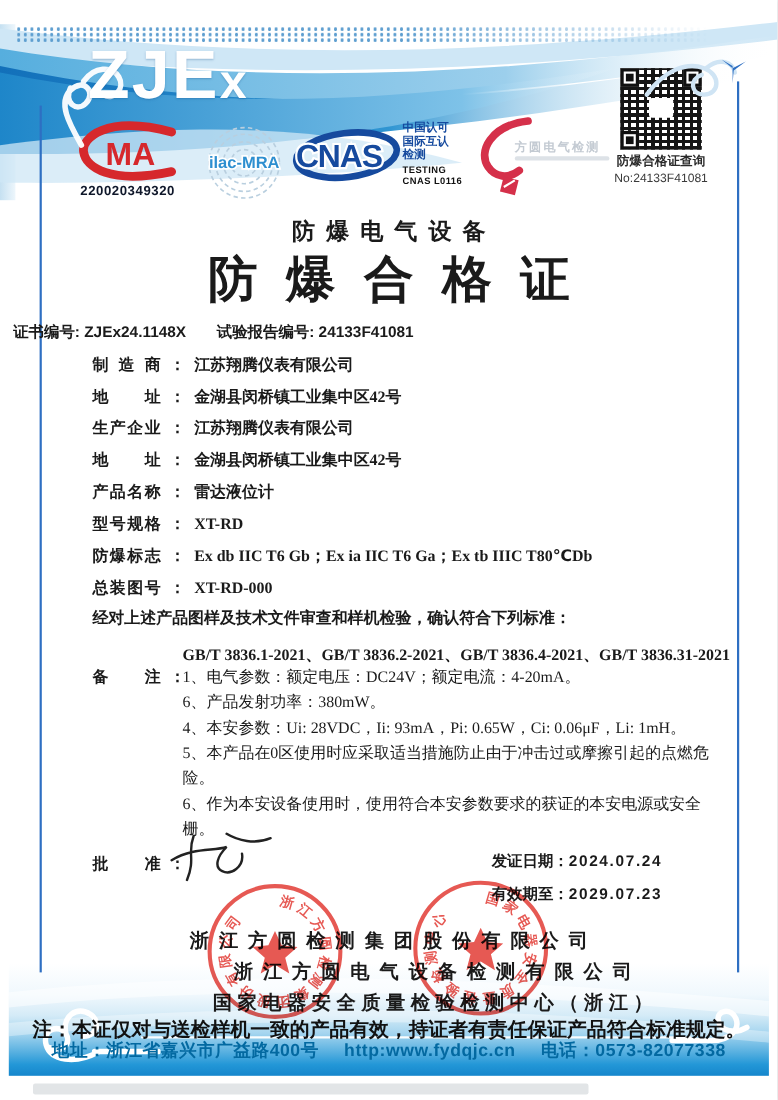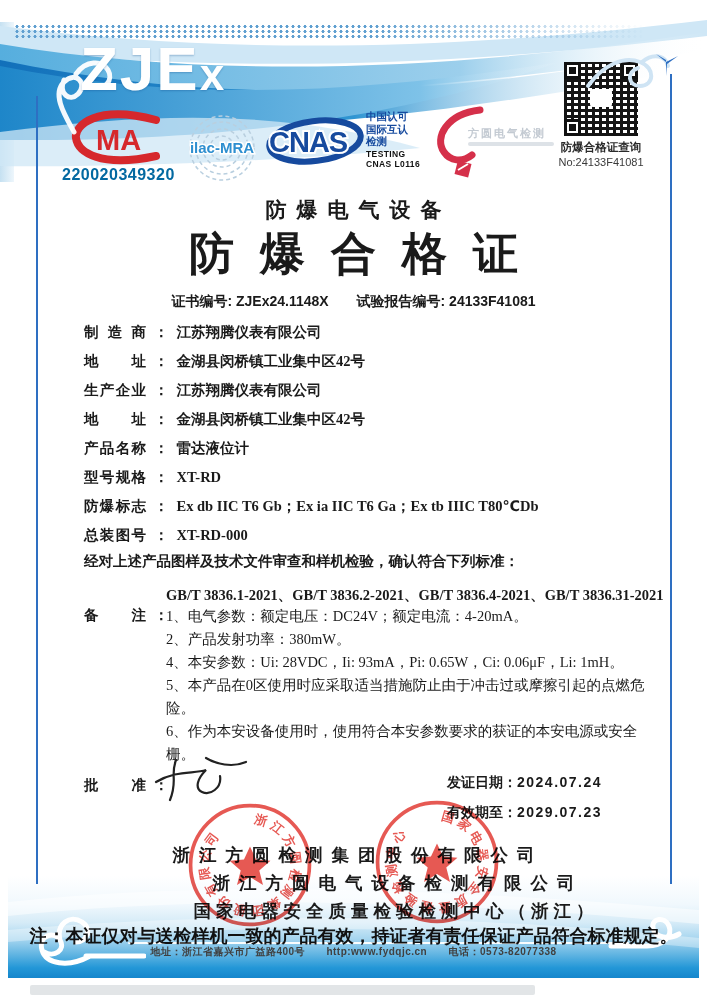--- a/index.html
+++ b/index.html
@@ -26,21 +26,21 @@
     text-shadow:0 1px 2px rgba(20,80,140,.35);}
   .brand .sub{font-size:44px;}
   .border-line{position:absolute;width:2px;background:#2e6fc2;z-index:2;}
   .bl-left{left:36px;top:96px;height:788px;}
   .bl-right{left:670px;top:74px;height:810px;}
   .corner{position:absolute;z-index:3;}
 
   
   .logo{position:absolute;z-index:2;}
   .cma-number{position:absolute;left:62px;top:166px;width:108px;text-align:center;
-    color:#0369a1;font-weight:bold;font-size:16px;letter-spacing:.5px;z-index:2;}
+    color:#0f172a;font-weight:bold;font-size:12px;letter-spacing:.5px;z-index:2;}
   .cnas-cn{position:absolute;left:366px;top:110px;z-index:2;color:#164a9e;
     font-size:10.5px;line-height:12.5px;font-weight:600;}
   .cnas-en{position:absolute;left:366px;top:149px;z-index:2;color:#111;
     font-size:8.5px;line-height:10px;font-weight:bold;letter-spacing:.4px;}
   .fy-cn{position:absolute;left:468px;top:126px;z-index:2;color:#c3cad2;
     font-size:11px;letter-spacing:2px;font-weight:600;}
   .fy-en-bar{position:absolute;left:468px;top:142px;width:86px;height:4px;
     background:#dde2e7;z-index:2;border-radius:2px;}
   .qr-wrap{position:absolute;left:552px;top:62px;width:98px;z-index:2;}
   .qr-box{position:relative;width:74px;height:74px;margin:0 auto;
@@ -52,21 +52,21 @@
   .fp.tl{left:0;top:0}.fp.tr{right:0;top:0}.fp.bl{left:0;bottom:0}
   .qr-blob{position:absolute;left:26px;top:27px;width:22px;height:18px;background:#fff;border-radius:3px;}
   .qr-cap{margin-top:4px;text-align:center;font-size:11.5px;font-weight:600;color:#2a2a2a;line-height:15px;}
   .qr-num{text-align:center;font-size:11px;color:#3a3a3a;line-height:14px;}
 
   
   .subtitle{position:absolute;top:196px;left:0;width:100%;text-align:center;z-index:2;
     font-size:21px;font-weight:bold;letter-spacing:10px;text-indent:10px;}
   .main-title{position:absolute;top:224px;left:0;width:100%;text-align:center;z-index:2;
     font-size:45px;font-weight:bold;letter-spacing:26px;text-indent:26px;}
-  .cert-line{position:absolute;top:293px;left:0;width:100%;text-align:center;z-index:2;
+  .cert-line{position:absolute;top:293px;left:0;width:100%;z-index:2;
     font-size:14px;font-weight:bold;}
   .cert-line span{margin:0 12px;}
 
   
   .field-row{position:absolute;left:84px;z-index:2;font-size:14.5px;line-height:20px;white-space:nowrap;}
   .f-label{display:inline-block;width:62px;text-align:justify;text-align-last:justify;
     font-weight:bold;vertical-align:top;}
   .f-colon{display:inline-block;margin:0 8px 0 8px;font-weight:bold;}
   .f-value{font-weight:600;font-family:"Liberation Serif","DejaVu Sans",serif;}
   .statement{position:absolute;left:84px;top:552px;z-index:2;font-size:14.5px;font-weight:bold;}
@@ -92,21 +92,21 @@
   .stamp{position:absolute;z-index:5;mix-blend-mode:multiply;opacity:.85;}
   .note-line{position:absolute;left:0;top:924px;width:100%;text-align:center;z-index:4;
     font-size:18px;font-weight:bold;color:#111;}
 
   
   .footer-band{position:absolute;left:8px;right:8px;top:876px;height:102px;z-index:1;
     background:linear-gradient(180deg,#ffffff 0%,#f0f8fd 28%,#d5ebf7 46%,#a5d5ef 62%,#5cb2e1 78%,#2397d7 90%,#1586cc 100%);}
   .footer-hline{position:absolute;left:120px;right:70px;top:66px;height:2px;z-index:2;
     background:rgba(255,255,255,.95);border-radius:2px;}
   .footer-address{position:absolute;left:0;top:69px;width:100%;text-align:center;z-index:3;
-    color:#404040;font-size:10px;font-weight:600;letter-spacing:.5px;}
+    color:#0369a1;font-size:16px;font-weight:600;letter-spacing:.5px;}
   .footer-address span{margin:0 9px;}
   .scan-bar{position:absolute;left:30px;top:985px;width:505px;height:10px;z-index:0;
     background:#e2e5e7;border-radius:2px;}
 </style>
 </head>
 <body>
 
 <div class="page">
 
   <div class="edge-strip"></div>
@@ -234,21 +234,21 @@
   </div>
 
   <div class="statement">经对上述产品图样及技术文件审查和样机检验，确认符合下列标准：</div>
   <div class="standards">GB/T 3836.1-2021、GB/T 3836.2-2021、GB/T 3836.4-2021、GB/T 3836.31-2021</div>
 
   <div class="remark-label">
     <span class="f-label">备注</span><span class="f-colon">：</span>
   </div>
   <div class="remarks">
     <div>1、电气参数：额定电压：DC24V；额定电流：4-20mA。</div>
-    <div>2、产品发射功率：380mW。</div>
+    <div>6、产品发射功率：380mW。</div>
     <div>4、本安参数：Ui: 28VDC，Ii: 93mA，Pi: 0.65W，Ci: 0.06μF，Li: 1mH。</div>
     <div>5、本产品在0区使用时应采取适当措施防止由于冲击过或摩擦引起的点燃危险。</div>
     <div>6、作为本安设备使用时，使用符合本安参数要求的获证的本安电源或安全栅。</div>
   </div>
 
   <div class="approve-label">
     <span class="f-label">批准</span><span class="f-colon">：</span>
   </div>
   <svg class="signature" width="112" height="62" viewBox="0 0 112 62">
     <path d="M30,12 C24,28 32,32 24,52 M10,34 C30,22 48,26 60,22 C52,30 48,40 56,44 C64,48 76,40 74,28 M60,10 C70,16 86,20 100,14" fill="none" stroke="#222" stroke-width="2.2" stroke-linecap="round"></path>

